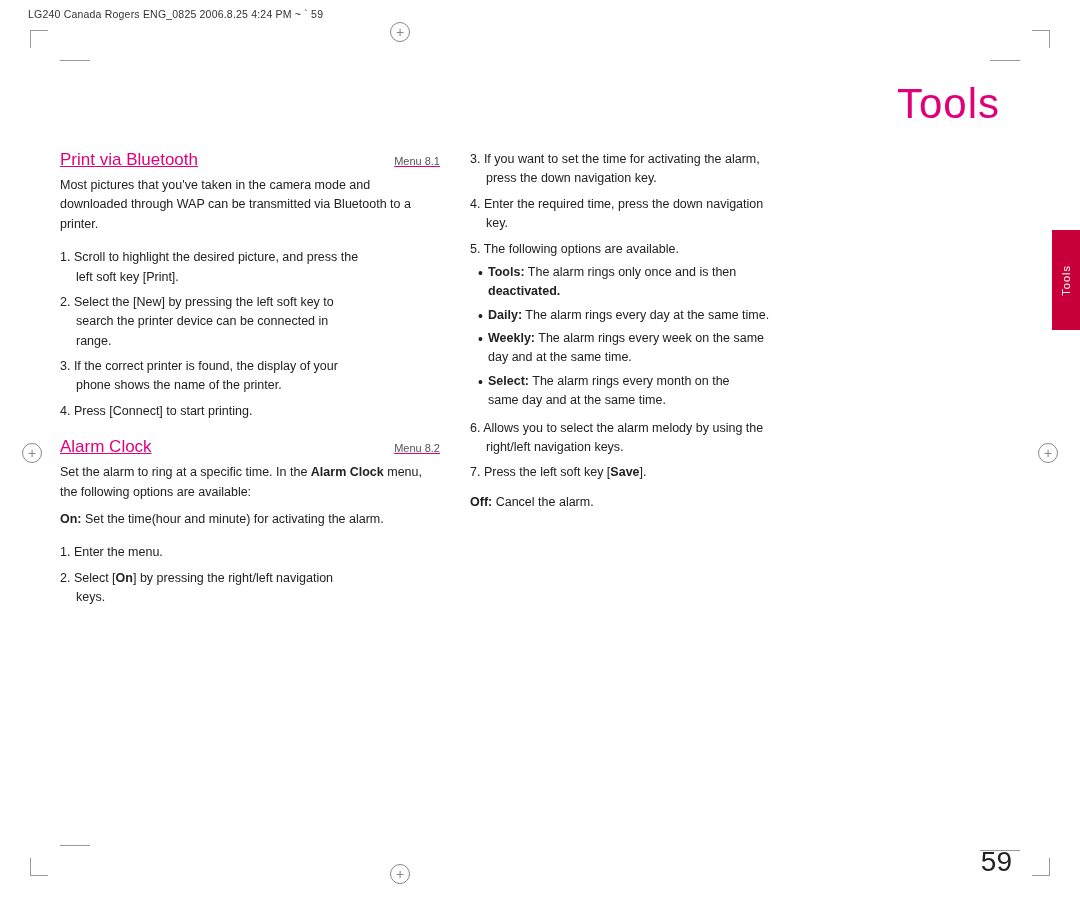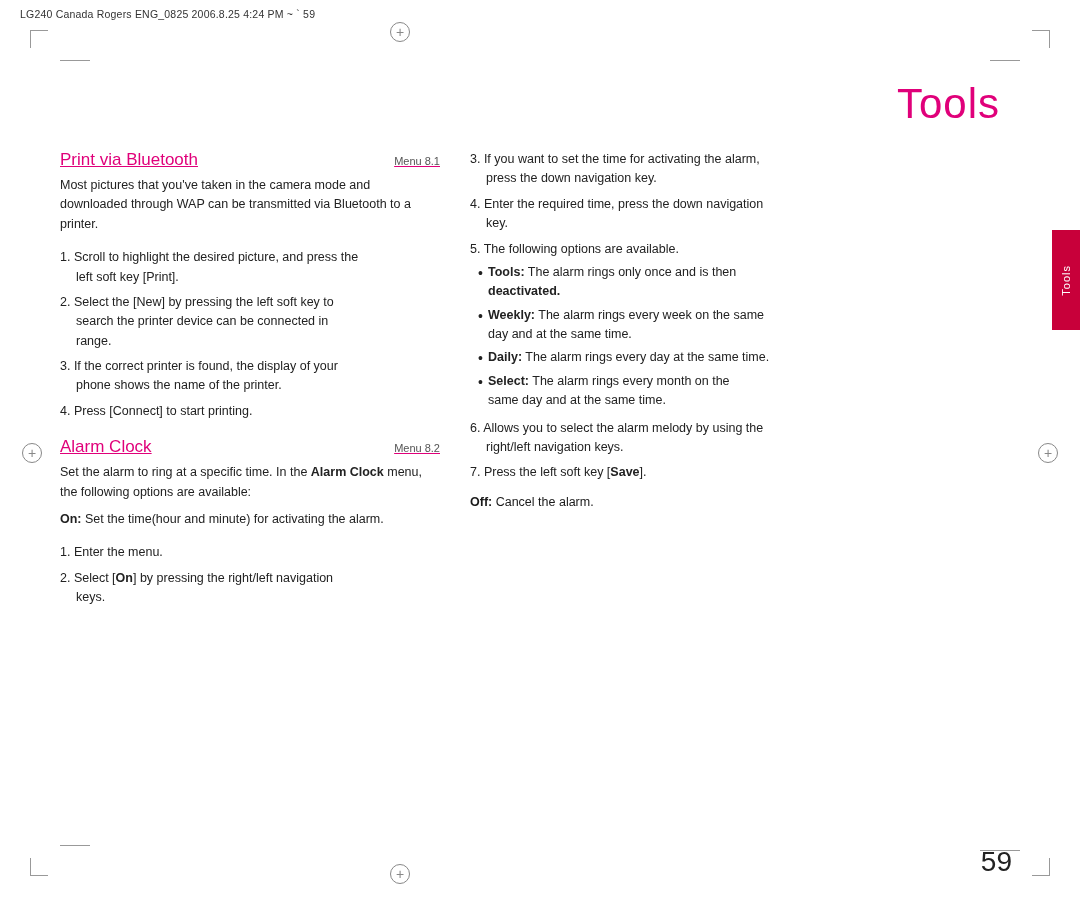--- a/index.html
+++ b/index.html
@@ -19,21 +19,21 @@
       width: 1080px;
       height: 906px;
       position: relative;
       background: #fff;
     }
 
     
     .header-bar {
       position: absolute;
       top: 0;
-      left: 8px;
+      left: 16px;
       right: 0;
       height: 28px;
       display: flex;
       align-items: center;
       padding: 4px 12px;
     }
 
     .header-text {
       font-size: 10.5px;
       color: #333;
@@ -355,24 +355,24 @@
           <span class="indent">press the down navigation key.</span>
         </li>
         <li style="margin-top:6px;">4. Enter the required time, press the down navigation
           <span class="indent">key.</span>
         </li>
         <li style="margin-top:6px;">5. The following options are available.
           <ul class="bullet-list" style="margin-top:4px; margin-left:8px;">
             <li><strong>Tools:</strong> The alarm rings only once and is then
               <span style="display:block; padding-left:0;font-weight:bold;">deactivated.</span>
             </li>
+            <li><strong>Daily:</strong> The alarm rings every day at the same time.</li>
             <li><strong>Weekly:</strong> The alarm rings every week on the same
               <span style="display:block; padding-left:0;">day and at the same time.</span>
             </li>
-            <li><strong>Daily:</strong> The alarm rings every day at the same time.</li>
             <li><strong>Select:</strong> The alarm rings every month on the
               <span style="display:block; padding-left:0;">same day and at the same time.</span>
             </li>
           </ul>
         </li>
         <li style="margin-top:6px;">6. Allows you to select the alarm melody by using the
           <span class="indent">right/left navigation keys.</span>
         </li>
         <li style="margin-top:6px;">7. Press the left soft key [<strong>Save</strong>].</li>
       </ol>

